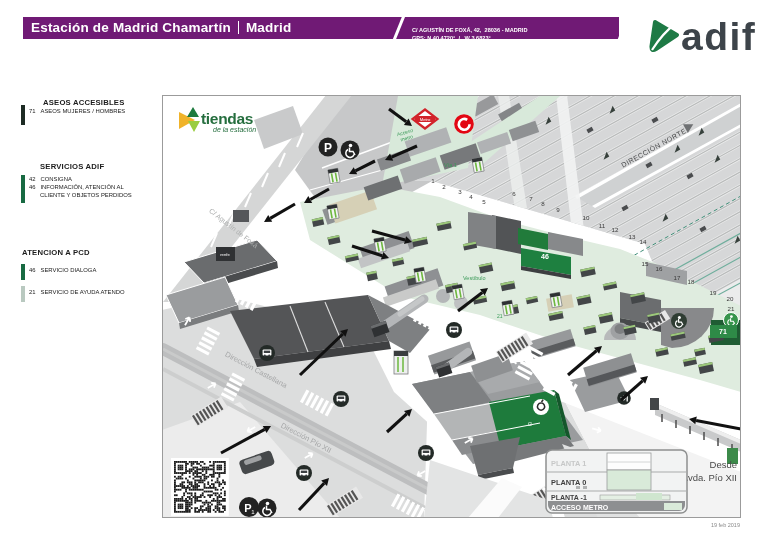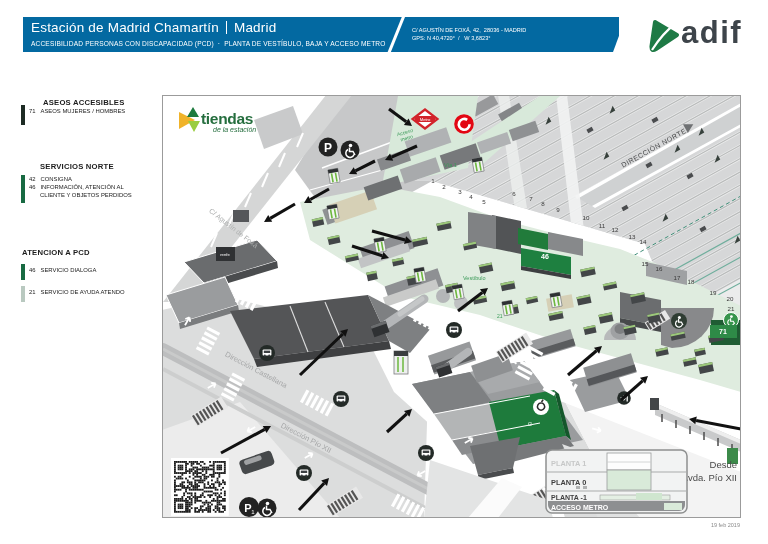--- a/index.html
+++ b/index.html
@@ -1,24 +1,24 @@
 <!DOCTYPE html>
 <html><head><meta charset="utf-8">
 <style>
 * { margin:0; padding:0; box-sizing:border-box; }
 body { width:768px; height:544px; background:#fff; font-family:"Liberation Sans",sans-serif; position:relative; overflow:hidden; }
 .hdr { position:absolute; left:0; top:0; width:768px; height:60px; }
-.band { position:absolute; left:23px; top:17px; width:596px; height:35px; background:#0369a1; clip-path:polygon(0 0, 603px 0, 590px 35px, 0 35px); }
+.band { position:absolute; left:23px; top:17px; width:596px; height:22px; background:#701a75; clip-path:polygon(0 0, 603px 0, 590px 35px, 0 35px);font-weight:bold; }
 .slash { position:absolute; left:0; top:0; width:2.5px; height:42px; background:#fff; transform:translate(372px,-4px) rotate(22deg); }
 .t1 { position:absolute; left:8px; top:3px; color:#fff; font-size:13.5px; letter-spacing:0.2px; white-space:nowrap; }
 .t1 .bar { display:inline-block; width:1px; height:13px; background:#fff; margin:0 7px; vertical-align:-2px; }
 .t2 { position:absolute; left:8px; top:23px; color:#fff; font-size:6.6px; letter-spacing:0.15px; white-space:nowrap; }
 .addr { position:absolute; left:389px; top:9px; color:#fff; font-size:5.6px; line-height:8px; white-space:nowrap; }
 .adif { position:absolute; left:649px; top:19px; }
-.adif span { position:absolute; left:32px; top:-2px; font-size:31px; line-height:1; font-weight:bold; color:#3d444a; letter-spacing:1.5px; }
+.adif span { position:absolute; left:32px; top:-2px; font-size:39px; line-height:1; font-weight:bold; color:#3d444a; letter-spacing:1.5px; }
 .side { position:absolute; left:0; top:90px; width:160px; }
 .sg { position:absolute; }
 h3.sg { font-size:7.7px; color:#1c1c1c; font-weight:bold; letter-spacing:0.2px; white-space:nowrap; }
 .item { position:absolute; font-size:5.9px; color:#222; white-space:nowrap; }
 .vbar { position:absolute; width:4px; }
 .map { position:absolute; left:162px; top:95px; }
 </style></head>
 <body>
 <div class="hdr">
   <div class="band">
@@ -33,21 +33,21 @@
       <path d="M3,31 C10,20 18,11 26,5" stroke="#fff" stroke-width="2.2" fill="none"></path>
     </svg>
     <span>adif</span>
   </div>
 </div>
 <div class="side">
   <h3 class="sg" style="left:43px; top:8px;">ASEOS ACCESIBLES</h3>
   <div class="vbar" style="left:21px; top:15px; height:20px; background:#1d2b24;"></div>
   <div class="item" style="left:29px; top:18px;">71&nbsp;&nbsp;&nbsp;ASEOS MUJERES / HOMBRES</div>
 
-  <h3 class="sg" style="left:40px; top:72px;">SERVICIOS NORTE</h3>
+  <h3 class="sg" style="left:40px; top:72px;">SERVICIOS ADIF</h3>
   <div class="vbar" style="left:21px; top:85px; height:28px; background:#186a42;"></div>
   <div class="item" style="left:29px; top:86px;">42&nbsp;&nbsp;&nbsp;CONSIGNA</div>
   <div class="item" style="left:29px; top:94px;">46&nbsp;&nbsp;&nbsp;INFORMACIÓN, ATENCIÓN AL</div>
   <div class="item" style="left:40px; top:101.5px;">CLIENTE Y OBJETOS PERDIDOS</div>
 
   <h3 class="sg" style="left:22px; top:158px;">ATENCION A PCD</h3>
   <div class="vbar" style="left:21px; top:174px; height:16px; background:#186a42;"></div>
   <div class="item" style="left:29px; top:177px;">46&nbsp;&nbsp;&nbsp;SERVICIO DIALOGA</div>
   <div class="vbar" style="left:21px; top:196px; height:16px; background:#b9c9c0;"></div>
   <div class="item" style="left:29px; top:199px;">21&nbsp;&nbsp;&nbsp;SERVICIO DE AYUDA ATENDO</div>

